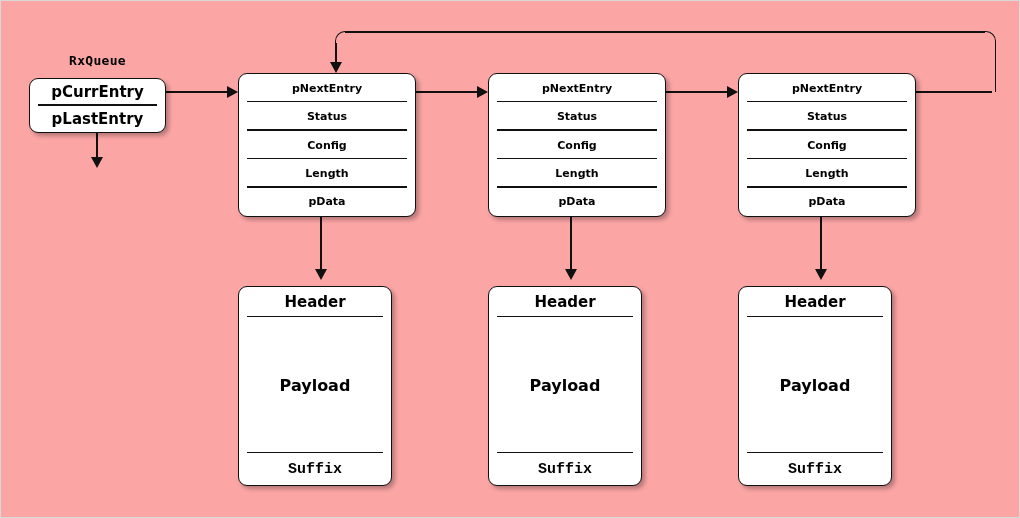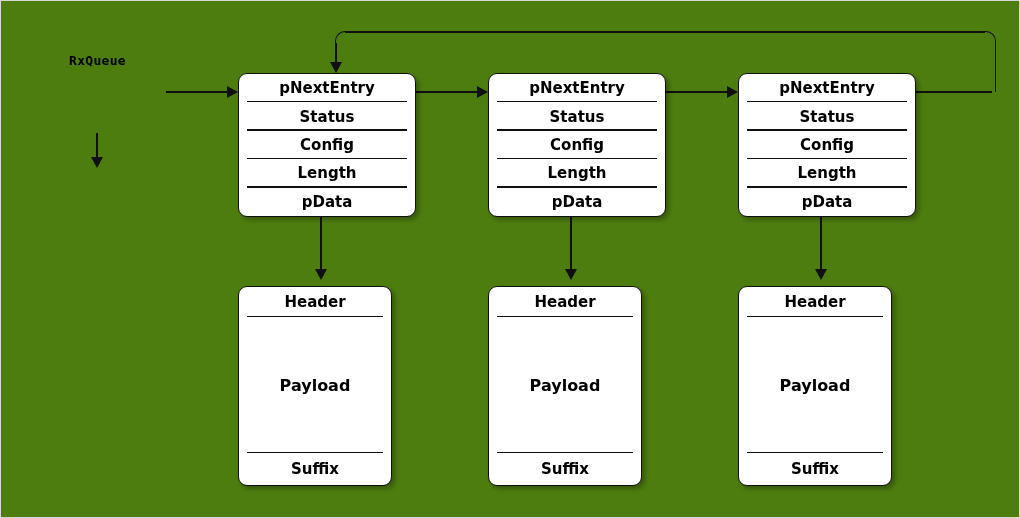--- a/index.html
+++ b/index.html
@@ -4,21 +4,21 @@
 <style>
   html, body {
     margin: 0;
     padding: 0;
     background: #ffffff;
   }
   #canvas {
     position: relative;
     width: 1020px;
     height: 518px;
-    background: #4d7c0f;
+    background: #fca5a5;
     border: 1px solid #d8d8d8;
     box-sizing: border-box;
     overflow: hidden;
     font-family: "DejaVu Sans", sans-serif;
   }
 
   
   .box {
     position: absolute;
     background: #ffffff;
@@ -72,34 +72,34 @@
     height: 55px;
   }
   #rxqueue-box .row { height: 27.5px; font-size: 15px; }
 
   
   .entry-box {
     top: 72px;
     width: 178px;
     height: 144px;
   }
-  .entry-box .row { height: 28.8px; font-size: 15px; }
+  .entry-box .row { height: 28.8px; font-size: 11px; }
   #entry-box-1 { left: 237px; }
   #entry-box-2 { left: 487px; }
   #entry-box-3 { left: 737px; }
 
   
   .buffer-box {
     top: 285px;
     width: 154px;
     height: 200px;
   }
   .buffer-box .row-header { height: 30px; font-size: 15px; }
   .buffer-box .row-payload { flex: 1 1 auto; font-size: 16px; }
-  .buffer-box .row-suffix  { height: 32px; font-size: 15px; }
+  .buffer-box .row-suffix  { height: 32px; font-size: 15px; font-family: Liberation Mono, monospace; }
   #buffer-box-1 { left: 237px; }
   #buffer-box-2 { left: 487px; }
   #buffer-box-3 { left: 737px; }
 
   
   .ln {
     position: absolute;
     background: #101010;
     z-index: 1;
   }
@@ -141,20 +141,24 @@
     border-top-left-radius: 10px;
   }
 </style>
 </head>
 <body>
 
 <div id="canvas">
 
   <div id="rxqueue-label">RxQueue</div>
 
+  <div class="box" id="rxqueue-box">
+    <div class="row sep">pCurrEntry</div>
+    <div class="row">pLastEntry</div>
+  </div>
 
   <div class="box entry-box" id="entry-box-1">
     <div class="row sep">pNextEntry</div>
     <div class="row sep">Status</div>
     <div class="row sep">Config</div>
     <div class="row sep">Length</div>
     <div class="row">pData</div>
   </div>
 
   <div class="box entry-box" id="entry-box-2">

